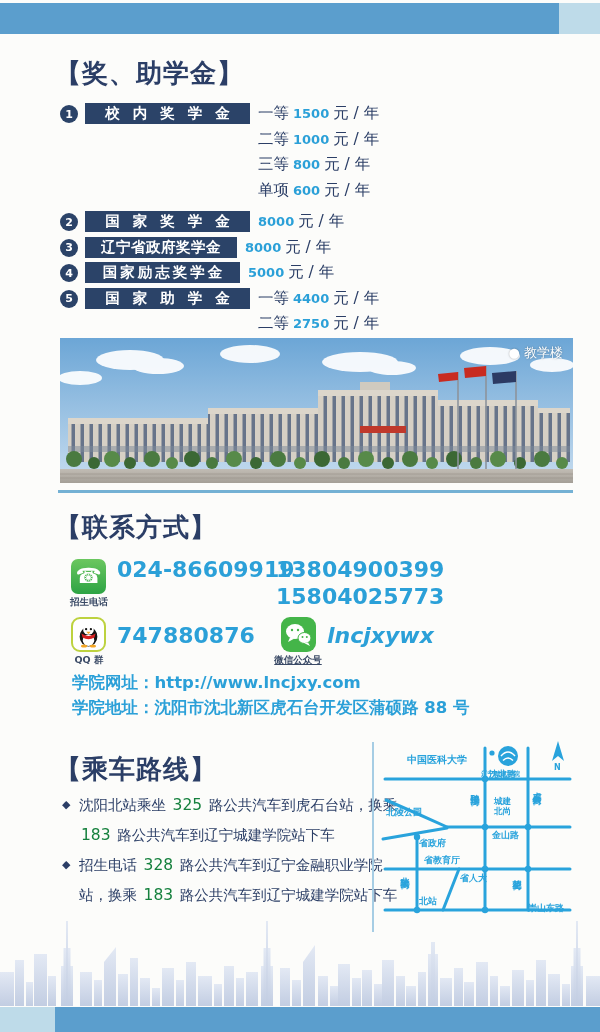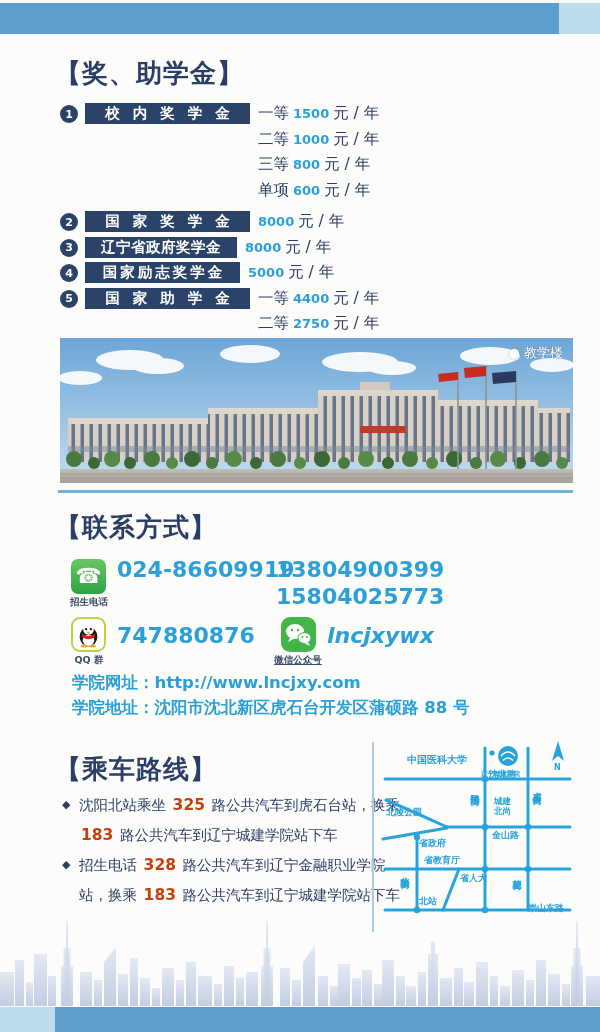--- a/index.html
+++ b/index.html
@@ -55,21 +55,21 @@
   #qq-number{left:117px;}
   #wechat-id{left:327px;font-style:italic;}
   .info-line{position:absolute;left:72px;font-size:16.5px;font-weight:700;color:#2ba0d8;white-space:nowrap;}
   #website-line{top:672px;}
   #address-line{top:697px;}
   
   .route-list{position:absolute;left:62px;top:790px;width:315px;}
   .route-item{position:relative;padding-left:17px;font-size:14.5px;color:#2b3e66;}
   .route-line{line-height:30px;white-space:nowrap;}
   .bullet{position:absolute;left:0;top:0;font-size:11px;line-height:30px;color:#2b3e66;}
-  .rnum{color:#c2410c;font-weight:700;font-size:15.5px;margin:0 2px;}
+  .rnum{color:#15803d;font-weight:400;font-size:15.5px;margin:0 2px;}
   
   .map-divider{position:absolute;left:372px;top:742px;width:2px;height:190px;background:#a6cde4;}
   .map{position:absolute;left:380px;top:733px;width:212px;height:207px;}
   .map svg{position:absolute;left:0;top:0;}
   .mlabel{position:absolute;color:#29a3dc;font-size:9px;font-weight:700;white-space:nowrap;line-height:10px;}
   .mlabel.v{writing-mode:vertical-rl;text-orientation:upright;letter-spacing:1px;}
   
   .skyline{position:absolute;left:0;top:917px;width:600px;height:90px;}
 </style>
 </head>

